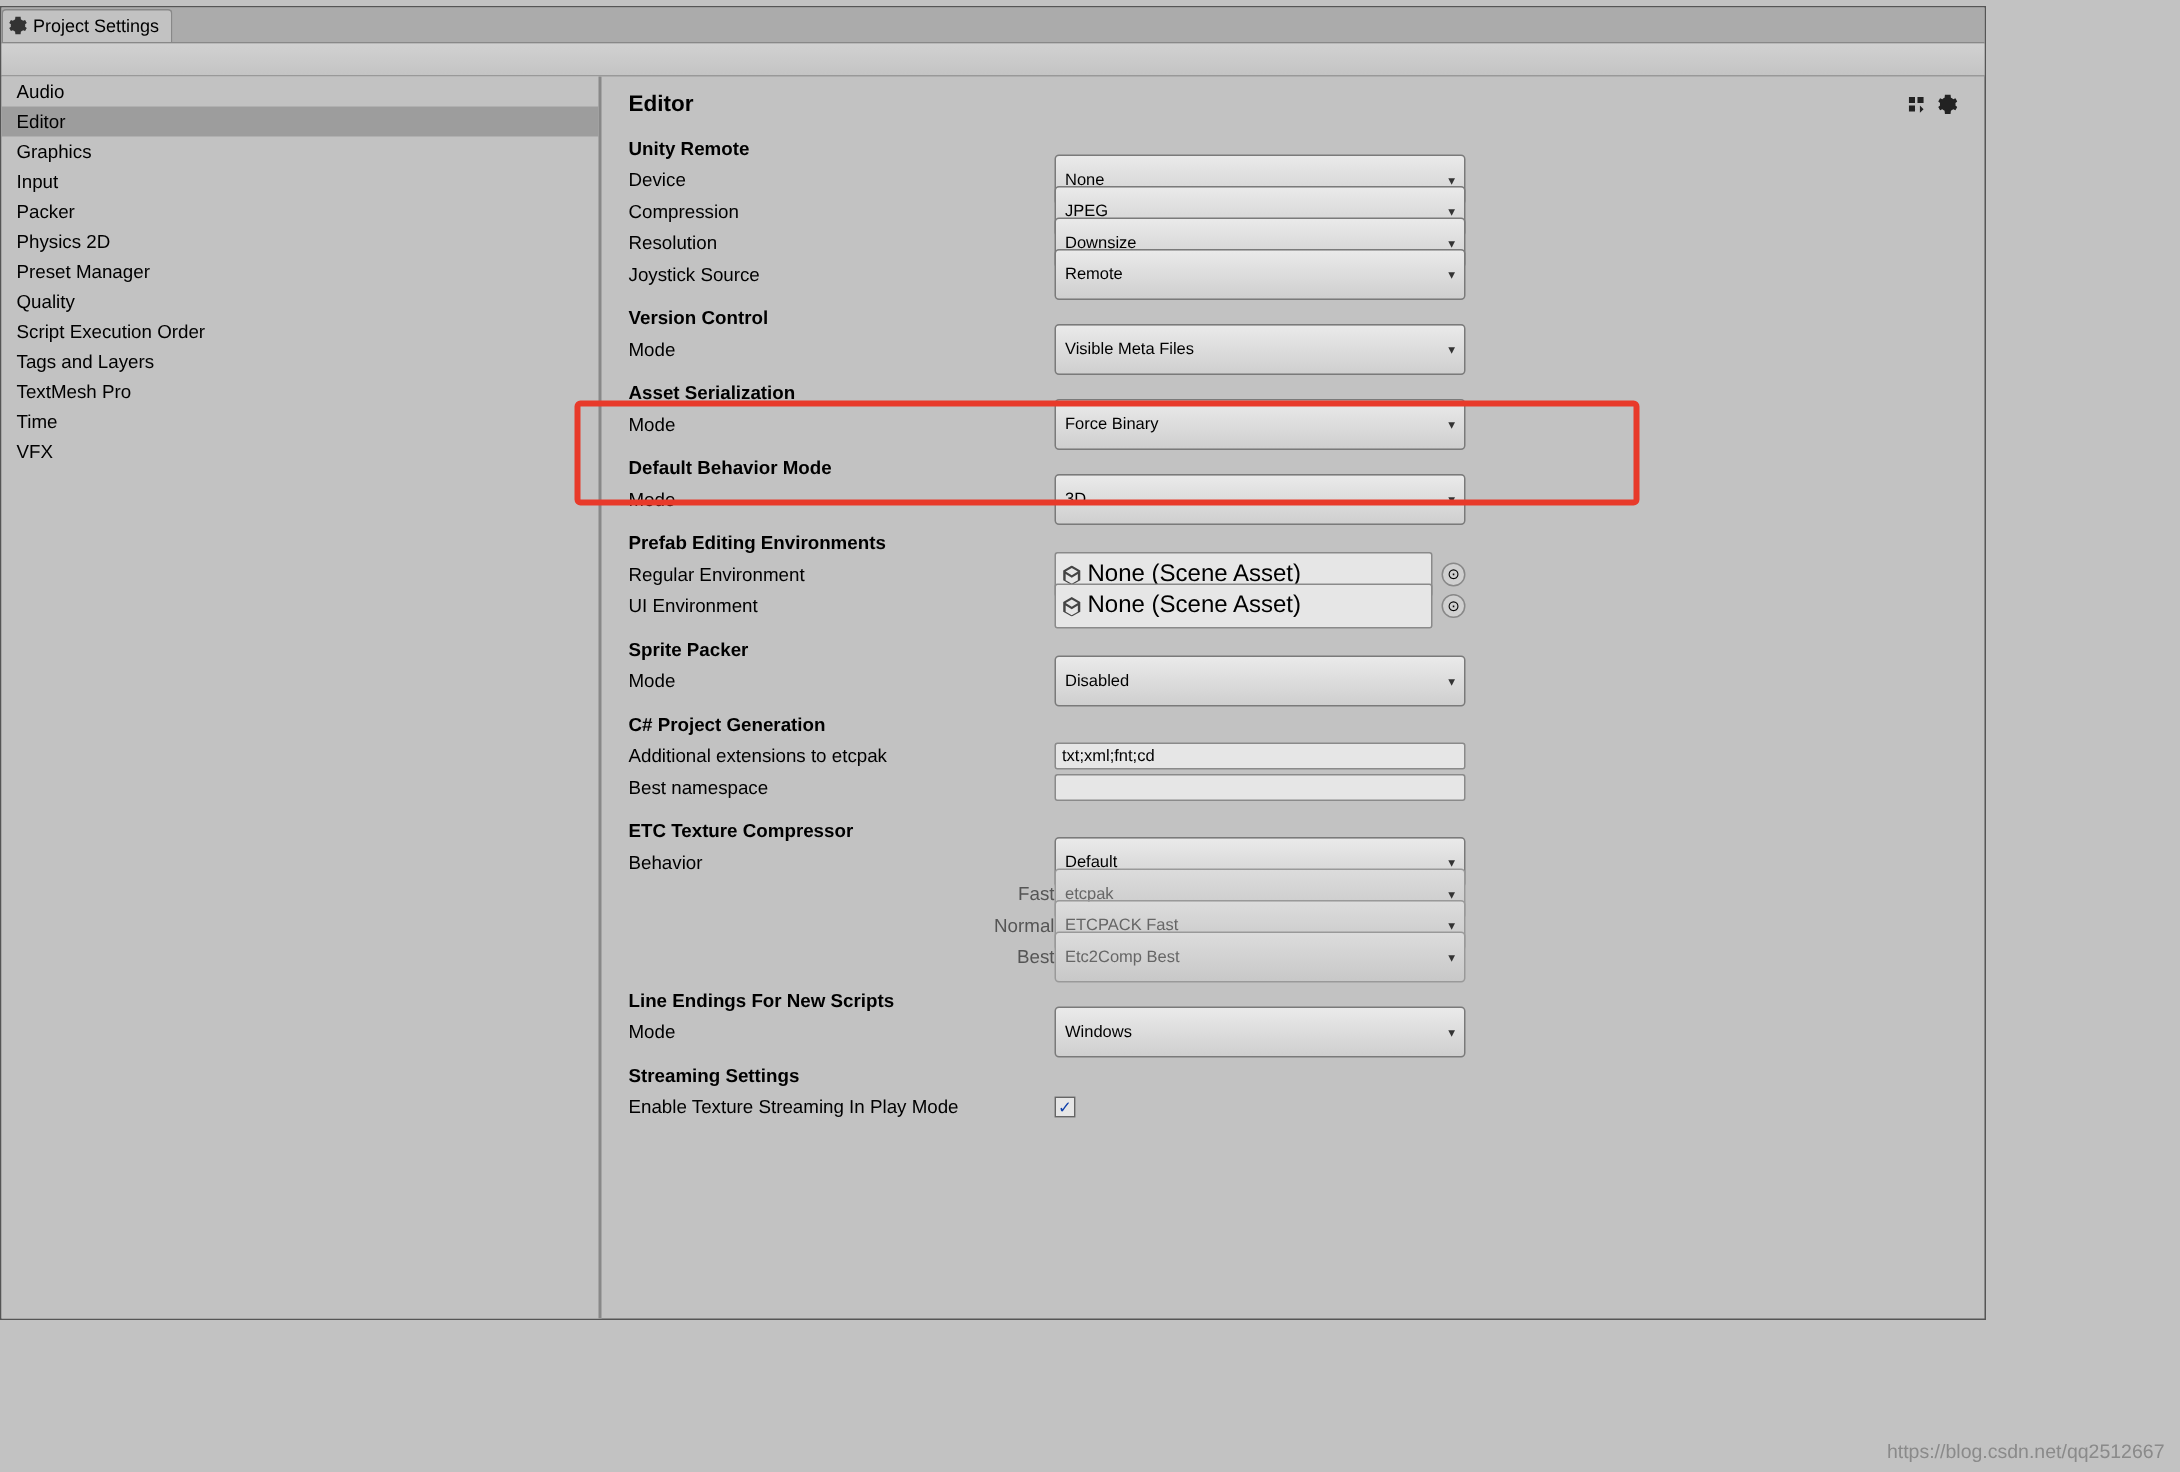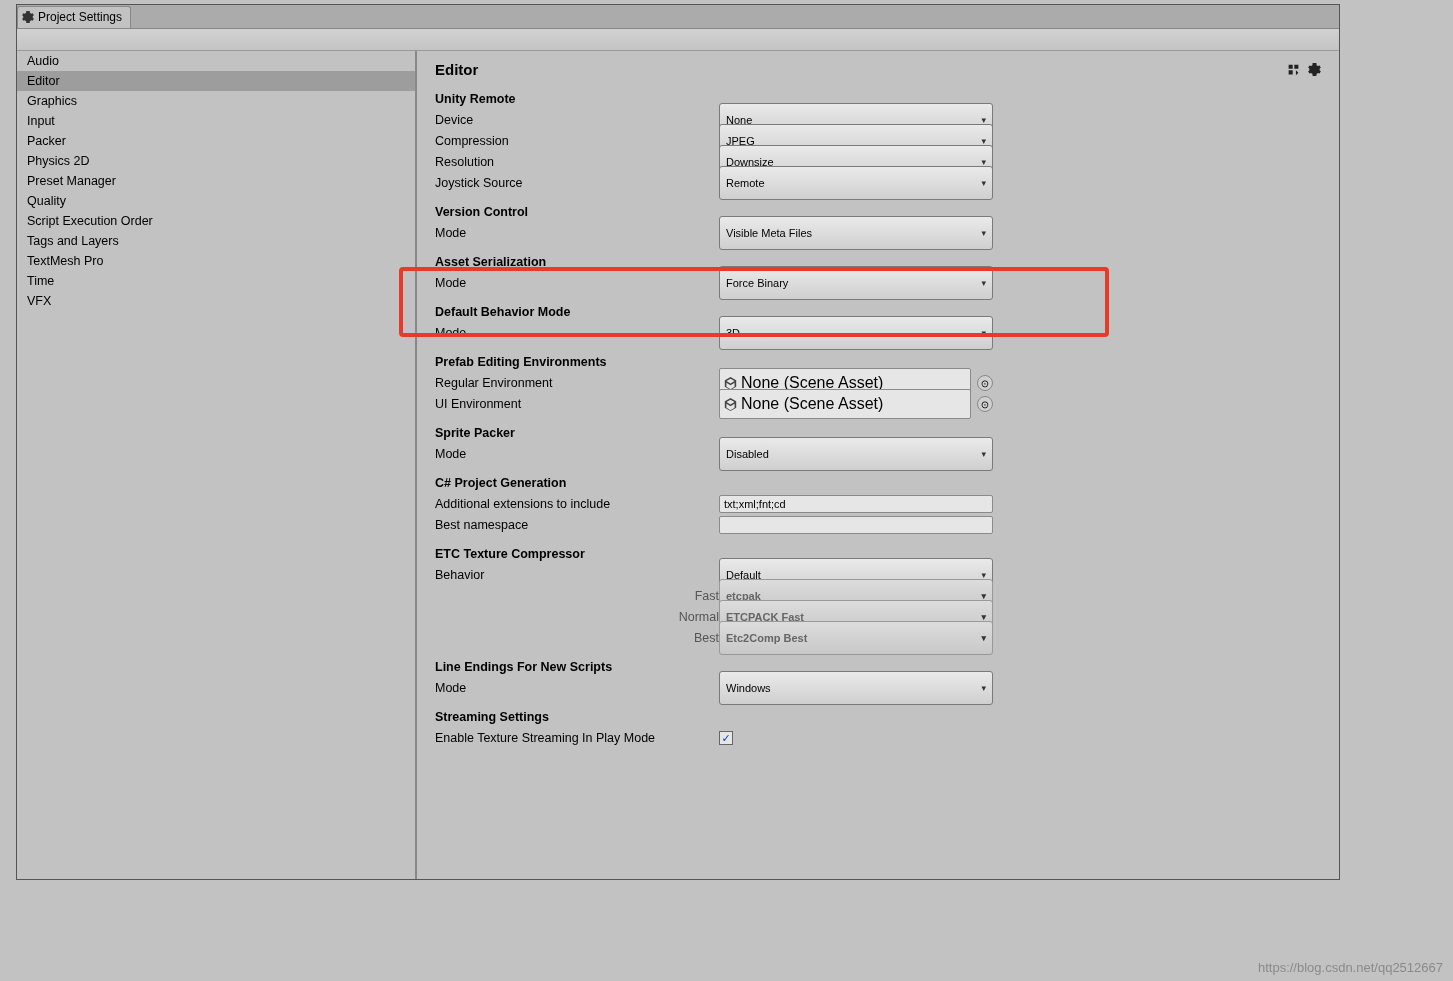--- a/index.html
+++ b/index.html
@@ -1,35 +1,35 @@
 <!DOCTYPE html>
 <html><head>
 <meta charset="utf-8">
 <style>
   * { box-sizing: border-box; margin: 0; padding: 0; }
   html, body { width: 1453px; height: 981px; font-family: Arial, Helvetica, sans-serif; font-size: 12px; background: #c2c2c2; color: #000; }
-  .window { width: 1324px; height: 876px; background: #c2c2c2; border: 1px solid #555; position: relative; margin-left: 16px; margin-top: 4px; }
+  .window { width: 1324px; height: 876px; background: #c2c2c2; border: 1px solid #555; position: relative; margin-left: 0; margin-top: 4px; }
   .tabbar { height: 24px; background: #ababab; border-bottom: 1px solid #888; display: flex; align-items: center; }
   .tab { height: 22px; background: #c2c2c2; border: 1px solid #888; border-bottom: none; border-radius: 3px 3px 0 0; display: inline-flex; align-items: center; padding: 0 8px 0 4px; gap: 4px; }
   .tab svg { width: 12px; height: 12px; }
   .toolbar { height: 22px; background: linear-gradient(#d1d1d1,#c4c4c4); border-bottom: 1px solid #999; }
   .body { display: flex; height: calc(100% - 46px); }
   .sidebar { width: 400px; border-right: 2px solid #888; background: #c2c2c2; }
   .sidebar .item { padding: 2px 10px; font-size: 12.5px; line-height: 16px; cursor: default; }
   .sidebar .item.selected { background: #9d9d9d; }
   .main { flex: 1; padding: 10px 18px; overflow: auto; position: relative; }
   .main h1 { font-size: 15px; font-weight: bold; margin-bottom: 14px; display: flex; align-items: center; }
   .hdr-icons { margin-left: auto; display:flex; gap:8px; }
   .section-title { font-weight: bold; font-size: 12.5px; margin-top: 12px; margin-bottom: 4px; }
   .row { display: flex; align-items: center; height: 20px; margin-bottom: 1px; }
   .row .label { width: 284px; font-size: 12.5px; color: #000; }
   .row .label.indent { padding-left: 18px; color: #555; text-align: right; }
   .control { width: 274px; }
   .dropdown { width: 100%; height: 30px; background: linear-gradient(#eaeaea,#cfcfcf); border: 1px solid #7a7a7a; border-radius: 3px; display: flex; align-items: center; padding: 16px 6px; font-size: 11px; position: relative; cursor:default;gap:44px; }
-  .dropdown.disabled { color: #666; background: linear-gradient(#dcdcdc,#c8c8c8); border-color:#999;font-weight:bold; }
+  .dropdown.disabled { color: #666; background: linear-gradient(#dcdcdc,#c8c8c8); border-color:#999; }
   .dropdown .arrow { margin-left: auto; font-size: 9px; color: #333; line-height: 1; }
   .textinput { width: 274px; height: 18px; background: #e6e6e6; border: 1px solid #8a8a8a; border-radius: 2px; padding: 1px 4px; font-size: 11px; display:flex; align-items:center; }
   .objfield { width: 252px; height: 18px; background: #e6e6e6; border: 1px solid #8a8a8a; border-radius: 2px; display: flex; align-items: center; padding: 14px 4px; font-size: 16px; gap:4px; }
   .objfield .unity-icon { width:13px; height:13px; }
   .objpicker { width: 16px; height: 16px; margin-left: 6px; border: 1px solid #888; border-radius: 8px; display:flex; align-items:center; justify-content:center; font-size:10px; background:#d0d0d0; cursor:default;}
   .checkbox { width: 14px; height: 14px; background: #e6e6e6; border: 1px solid #666; display:flex; align-items:center; justify-content:center; font-size:11px; color:#1040aa; cursor:default;}
   .highlight-box { position: absolute; border: 4px solid #e83a2a; border-radius: 4px; left: 382px; top: 262px; width: 710px; height: 70px; pointer-events:none; }
   .watermark { position: fixed; right: 10px; bottom: 6px; color: #8a8a8a; font-size: 13px; font-family: Arial; }
 </style>
 </head>
@@ -174,21 +174,21 @@
           <div class="control">
             <div class="dropdown">
               <span>Disabled</span>
               <span class="arrow">▾</span>
             </div>
           </div>
         </div>
 
       <div class="section-title">C# Project Generation</div>
       <div class="row">
-          <div class="label">Additional extensions to include</div>
+          <div class="label">Additional extensions to etcpak</div>
           <div class="textinput">
             <span>txt;xml;fnt;cd</span>
           </div>
         </div>
       <div class="row">
           <div class="label">Best namespace</div>
           <div class="textinput">
             <span></span>
           </div>
         </div>

